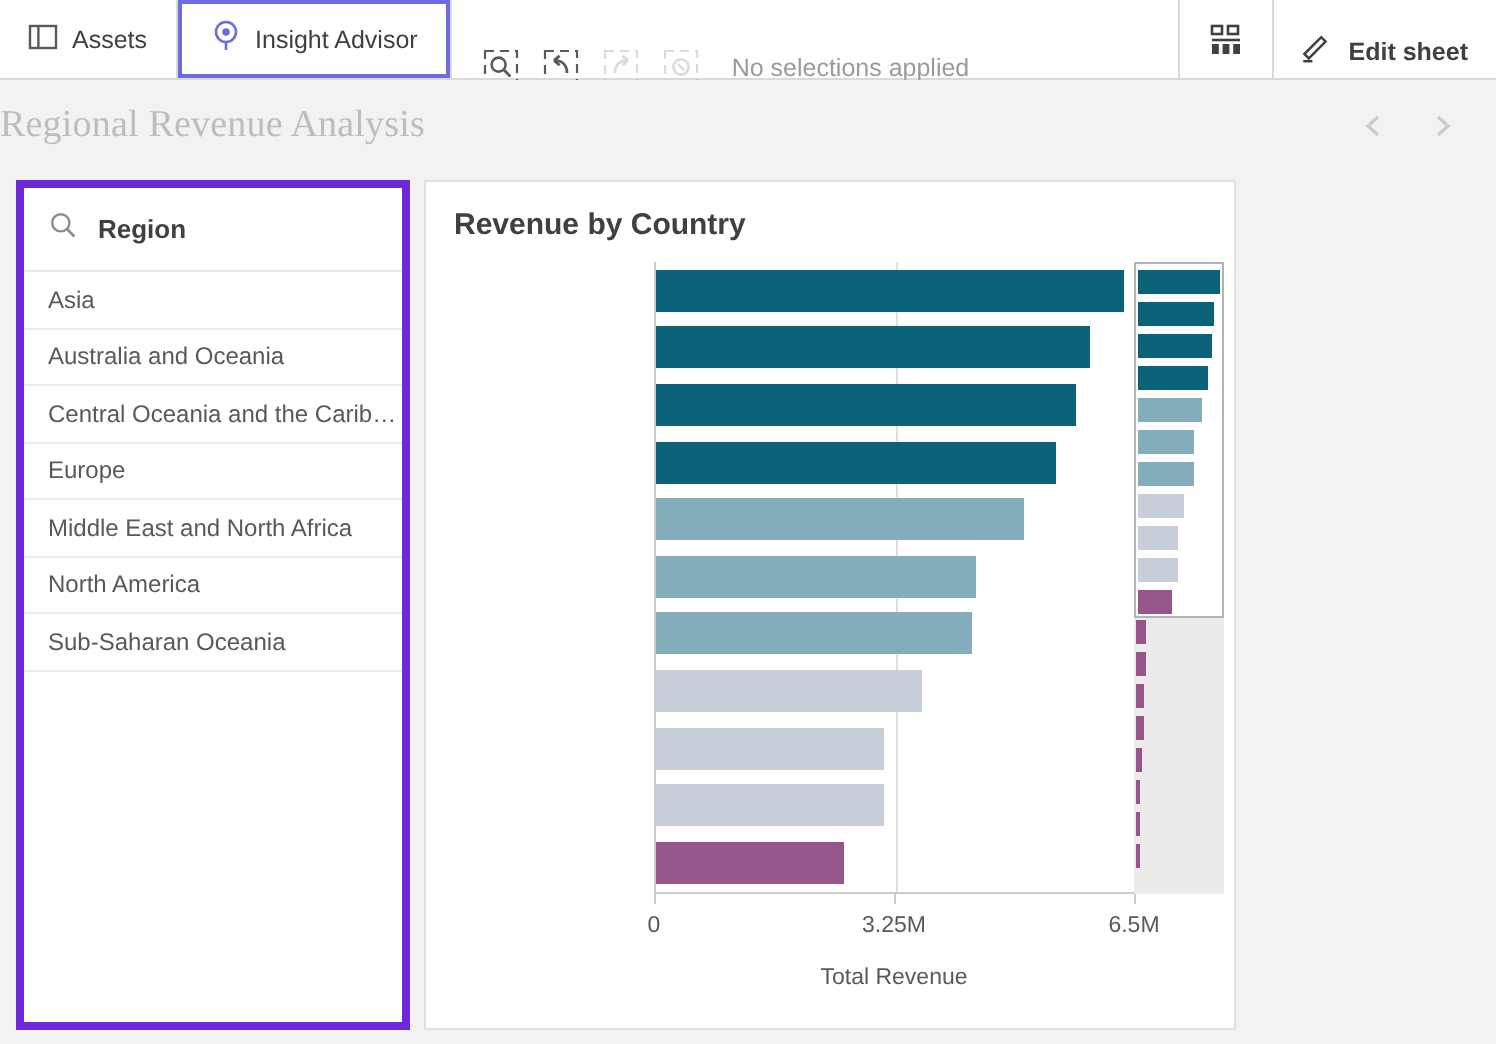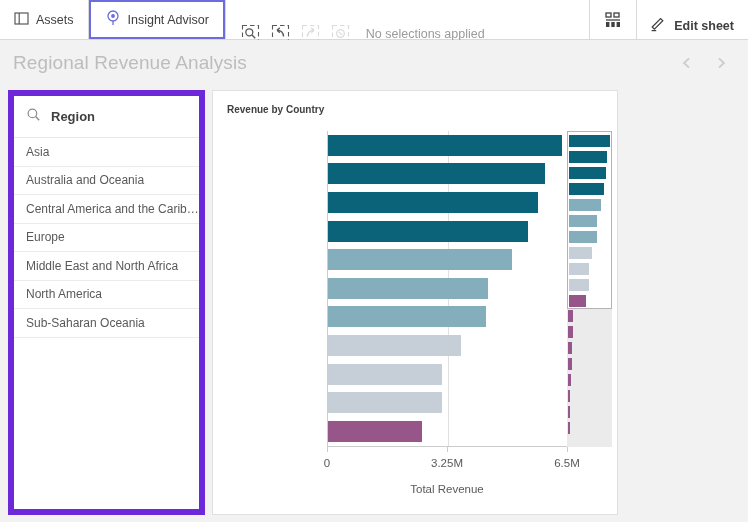--- a/index.html
+++ b/index.html
@@ -46,59 +46,59 @@
     font-size:12.5px; color:#404040; font-weight:bold; cursor:pointer;
   }
 
   
   #titlebar {
     position:absolute; left:0; top:40px; width:748px; height:45px;
     background:#f2f2f2;
     display:flex; align-items:center;
   }
   #sheet-title {
-    font-size:19px; color:#bdbdbd; padding-left:13px; letter-spacing:.1px;
+    font-size:19px; color:#bdbdbd; letter-spacing:.1px;font-family:Liberation Serif, serif;
   }
   #nav-arrows { margin-left:auto; display:flex; align-items:center; gap:12px; padding-right:16px; }
   .nav-ch {
     width:22px; height:22px; display:flex; align-items:center; justify-content:center;
     cursor:pointer;
   }
 
   
   #canvas {
     position:absolute; left:0; top:85px; width:748px; height:437px;
     background:#f2f2f2;
   }
 
   
   #filter-pane {
     position:absolute; left:8px; top:5px; width:197px; height:425px;
-    background:#ffffff; border:6px solid #6d28d9;
+    background:#ffffff; border:4px solid #6d28d9;
   }
   #filter-head {
     height:42px; display:flex; align-items:center; gap:10px;
     padding:0 12px; border-bottom:1px solid #e8e8e8;
   }
   #filter-title { font-size:13px; font-weight:bold; color:#404040; }
   .fl-item {
     height:28.5px; display:flex; align-items:center;
     padding:0 12px; font-size:12px; color:#595959;
     border-bottom:1px solid #ebebeb; cursor:pointer;
     white-space:nowrap; overflow:hidden;
   }
   .fl-item:first-of-type { border-top:none; }
 
   
   #chart-card {
     position:absolute; left:212px; top:5px; width:406px; height:425px;
     background:#ffffff; border:1px solid #e0e0e0;
   }
   #chart-title {
-    font-size:10px; font-weight:bold; color:#404040;
+    font-size:15px; font-weight:bold; color:#404040;
     padding:13px 0 0 14px;
   }
   #plot-wrap { position:absolute; left:0; top:40px; width:406px; height:385px; }
 
   
   #ylabels { position:absolute; left:0; top:0; width:115px; height:315px; }
   .ylab {
     position:absolute; right:6px; height:14px; line-height:14px;
     font-size:11.5px; color:#595959; white-space:nowrap;
   }
@@ -244,21 +244,21 @@
         <svg width="15" height="15" viewBox="0 0 15 15">
           <circle cx="6.4" cy="6.4" r="4.3" fill="none" stroke="#8c8c8c" stroke-width="1.2"></circle>
           <line x1="9.6" y1="9.6" x2="13.2" y2="13.2" stroke="#8c8c8c" stroke-width="1.4"></line>
         </svg>
       </span>
       <span id="filter-title">Region</span>
     </div>
     <div id="filter-list">
         <div class="fl-item">Asia</div>
         <div class="fl-item">Australia and Oceania</div>
-        <div class="fl-item">Central America and the Carib…</div>
+        <div class="fl-item">Central Oceania and the Carib…</div>
         <div class="fl-item">Europe</div>
         <div class="fl-item">Middle East and North Africa</div>
         <div class="fl-item">North America</div>
         <div class="fl-item">Sub-Saharan Oceania</div>
       </div>
   </div>
 
   <div id="chart-card">
     <div id="chart-title">Revenue by Country</div>
 

